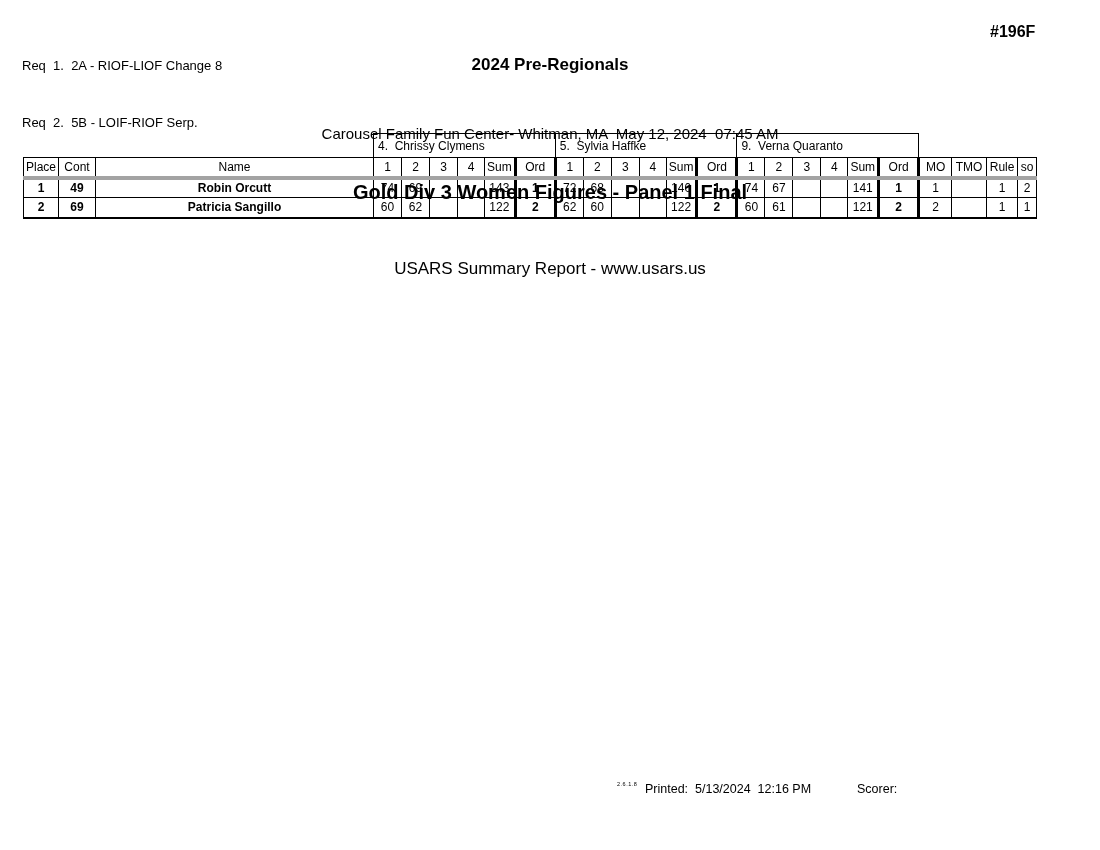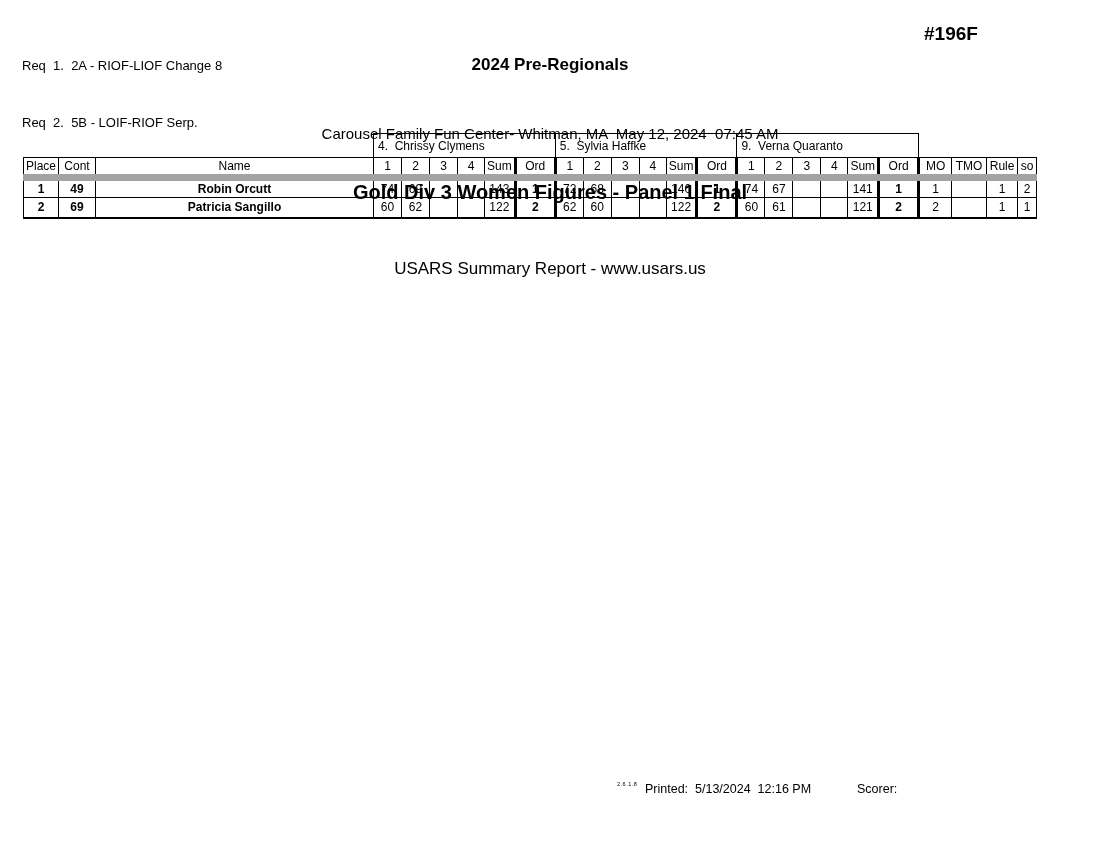--- a/index.html
+++ b/index.html
@@ -16,40 +16,40 @@
   }
   .title-block {
     position: absolute; left: 0; right: 0; top: 18px;
     text-align: center; white-space: pre;
   }
   .event-title   { font-size: 17px; font-weight: bold; line-height: 22px; }
   .venue-line    { font-size: 15px; line-height: 20px; margin-top: 12px; }
   .division-title{ font-size: 20px; font-weight: bold; line-height: 25px; }
   .report-title  { font-size: 17px; line-height: 23px; margin-top: 16px; }
   .event-number {
-    position: absolute; left: 924px; top: 23px;
-    font-size: 19px; font-weight: bold;
+    position: absolute; left: 990px; top: 23px;
+    font-size: 16px; font-weight: bold;
   }
   table.results {
     position: absolute; left: 23px; top: 133px;
     border-collapse: collapse; table-layout: fixed;
     font-size: 12px;
   }
   table.results td {
     border: 1px solid #000;
     height: 20px; padding: 0 2px;
     text-align: center; vertical-align: middle;
     overflow: hidden; white-space: pre;
   }
   tr.judge-row td { height: 24px; border: none; margin-top: 33px; }
   tr.judge-row td.judgebox {
     border: 1px solid #000; border-bottom: none;
     text-align: left; padding-left: 4px;
   }
-  tr.head-row td { border-bottom: 7px solid #a3a3a3; }
+  tr.head-row td { border-bottom: 4px solid #a3a3a3; }
   tr.row-last td { border-bottom: 2px solid #000; }
   td.ord { border-left: 3px solid #000 !important; border-right: 3px solid #000 !important; }
   td.left  { text-align: left; padding-left: 4px; }
   td.right { text-align: right; padding-right: 3px; margin-top: 20px; }
   td.placecell { text-align: left; padding-left: 6px; }
   td.b { font-weight: bold; }
   .footer-version {
     position: absolute; left: 617px; top: 781px;
     font-size: 5.5px; letter-spacing: 0.5px;
   }

